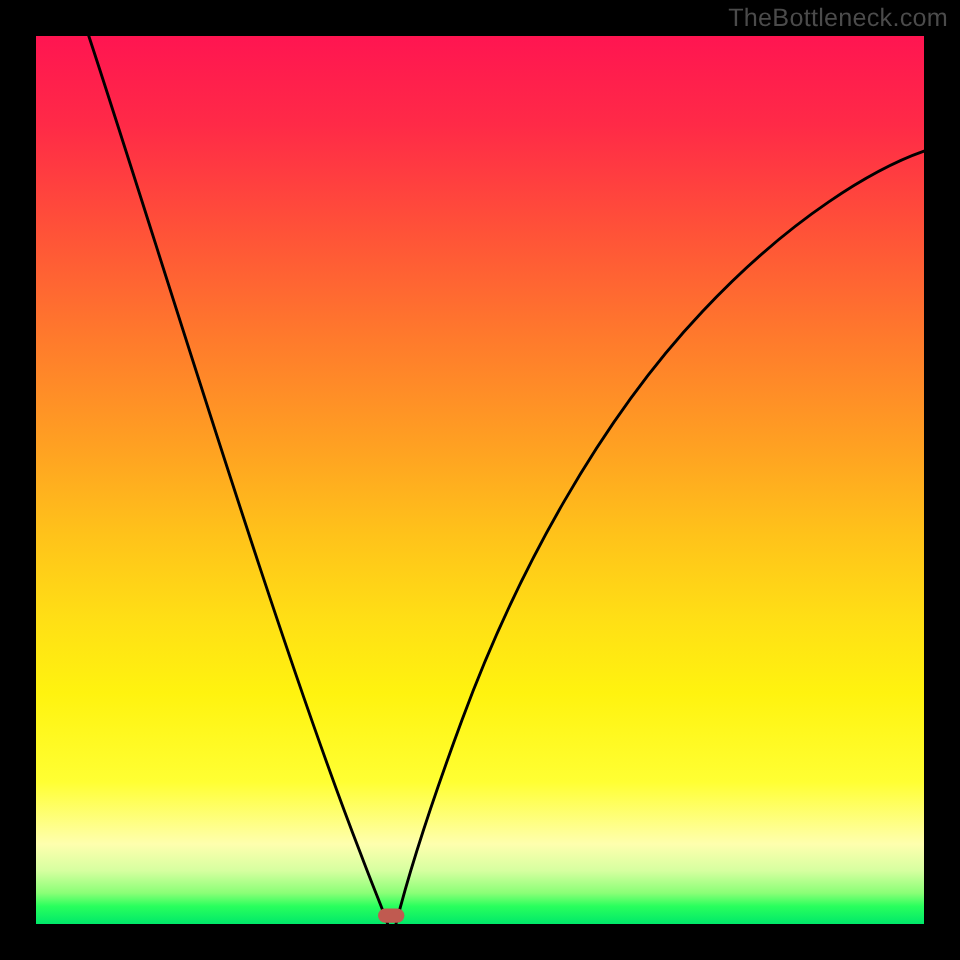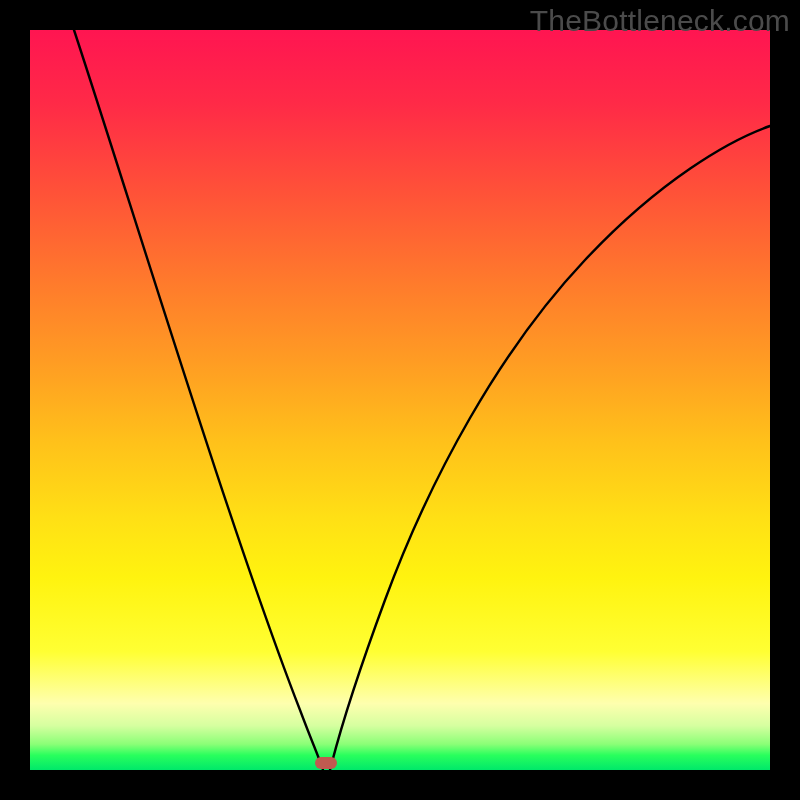--- a/index.html
+++ b/index.html
@@ -43,21 +43,21 @@
       #8bff77 96.5%,
       #29ff5d 98%,
       #00e86a 100%
     );
   }
   .watermark {
     position: absolute;
     top: 4px;
     right: 10px;
     color: #4b4b4b;
-    font-size: 30px;
+    font-size: 21px;
     font-weight: 500;
     letter-spacing: 0.2px;
     z-index: 5;
   }
   svg.curve {
     position: absolute;
     left: 30px;
     top: 30px;
     width: 740px;
     height: 740px;

